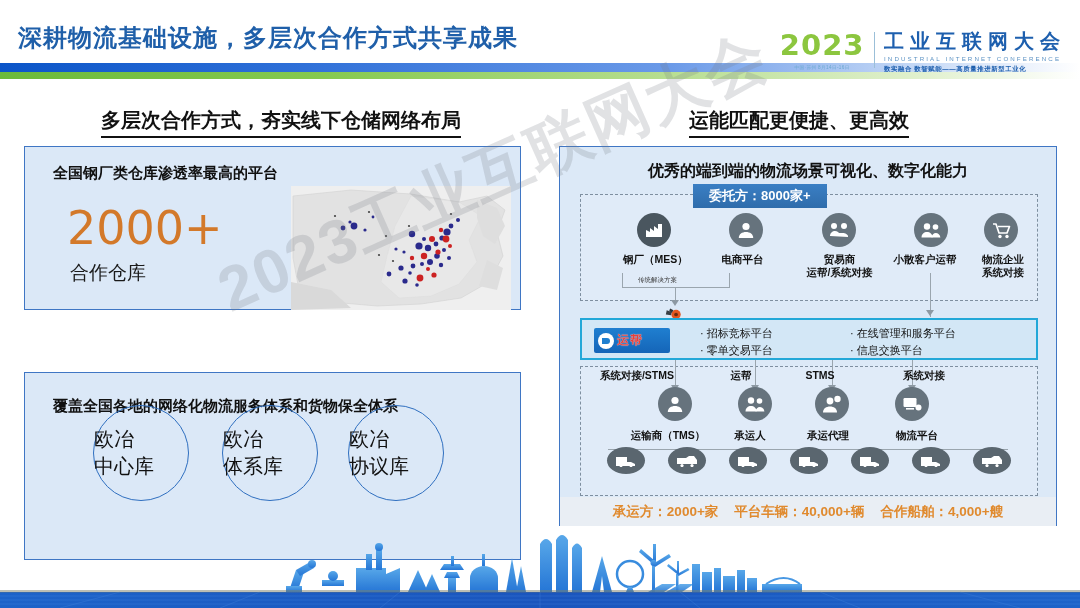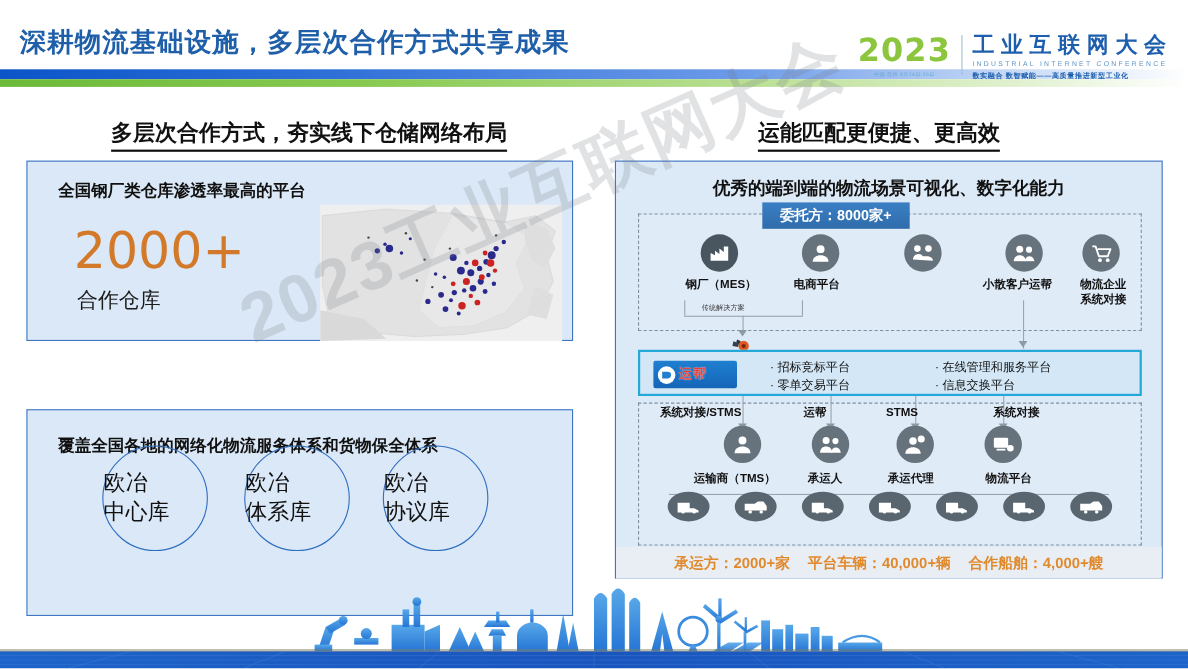--- a/index.html
+++ b/index.html
@@ -403,20 +403,22 @@
     <div class="ricon" style="left:424px; top:66px;">
       <svg width="19" height="17" viewBox="0 0 19 17">
           <path d="M1 2h3l3 9h8l2.5-6.5H6" stroke="#fff" stroke-width="1.7" fill="none" stroke-linejoin="round"></path>
           <circle cx="8" cy="14.5" r="1.7" fill="#fff"></circle>
           <circle cx="15" cy="14.5" r="1.7" fill="#fff"></circle>
         </svg>
     </div>
 
     <div class="node-cap" style="left:43px;  top:106px; width:105px;">钢厂（MES）</div>
     <div class="node-cap" style="left:140px; top:106px; width:85px;">电商平台</div>
+    <div class="node-cap" style="left:227px; top:106px; width:105px;">贸易商
+运帮/系统对接</div>
     <div class="node-cap" style="left:330px; top:106px; width:70px;">小散客户运帮</div>
     <div class="node-cap" style="left:398px; top:106px; width:90px;">物流企业
 系统对接</div>
 
     <div class="ln ln-v" style="left:62px;  top:126px; height:14px;"></div>
     <div class="ln ln-h" style="left:62px;  top:140px; width:108px;"></div>
     <div class="ln ln-v" style="left:169px; top:126px; height:14px;"></div>
     <div class="arrow-lbl" style="left:78px; top:129px;">传统解决方案</div>
     <div class="ln ln-v" style="left:115px; top:140px; height:15px;"></div>
     <div class="arrowhead" style="left:111px; top:153px;"></div>

